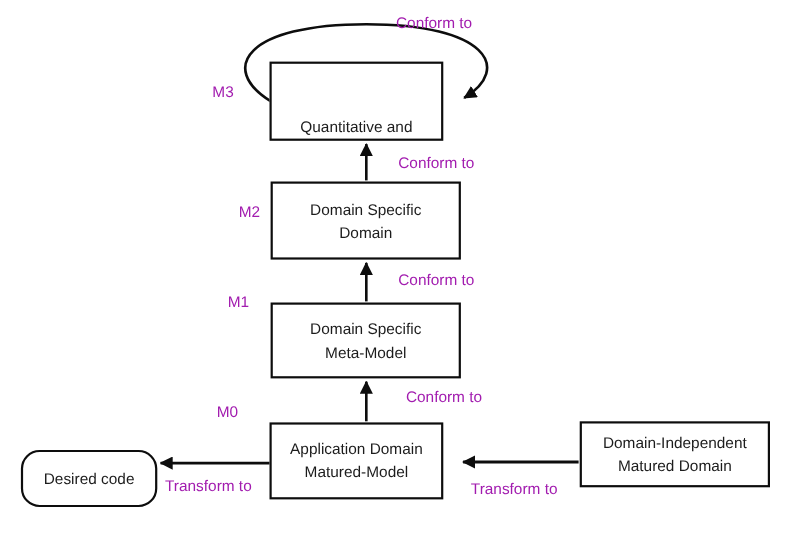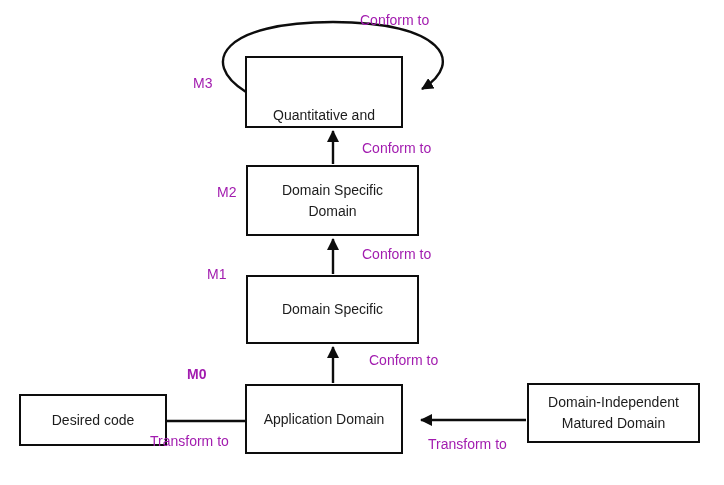--- a/index.html
+++ b/index.html
@@ -43,27 +43,27 @@
     font-size: 14px;
     line-height: 16px;
     white-space: nowrap;
     color: #a21caf;
   }
   
   #box-m3 { left: 245px; top: 56px;  width: 158px; height: 72px; justify-content: flex-end; }
   #box-m2 { left: 246px; top: 165px; width: 173px; height: 71px; }
   #box-m1 { left: 246px; top: 275px; width: 173px; height: 69px; }
   #box-m0 { left: 245px; top: 384px; width: 158px; height: 70px; }
-  #box-desired { left: 19px;  top: 394px; width: 148px; height: 52px; }
+  #box-desired { left: 19px;  top: 409px; width: 124px; height: 52px; border-radius: 17px; }
   #box-domind  { left: 527px; top: 383px; width: 173px; height: 60px; }
   
   #lab-m3 { left: 193px; top: 75px; }
   #lab-m2 { left: 197px; top: 184px; margin-left: 20px; }
   #lab-m1 { left: 196px; top: 266px; margin-left: 11px; }
-  #lab-m0 { left: 187px; top: 366px; font-weight: bold; }
+  #lab-m0 { left: 197px; top: 366px; }
   
   #lab-conform-top   { left: 360px; top: 12px; }
   #lab-conform-m2m3  { left: 362px; top: 140px; }
   #lab-conform-m1m2  { left: 362px; top: 246px; }
   #lab-conform-m0m1  { left: 369px; top: 352px; }
   #lab-transform-left  { left: 150px; top: 433px; }
   #lab-transform-right { left: 428px; top: 436px; }
 </style>
 </head>
 <body>
@@ -91,24 +91,26 @@
     <span>Quantitative and</span>
   </div>
 
   <div class="box" id="box-m2">
     <span>Domain Specific</span>
     <span>Domain</span>
   </div>
 
   <div class="box" id="box-m1">
     <span>Domain Specific</span>
+    <span>Meta-Model</span>
   </div>
 
   <div class="box" id="box-m0">
     <span>Application Domain</span>
+    <span>Matured-Model</span>
   </div>
 
   <div class="box" id="box-desired">
     <span>Desired code</span>
   </div>
 
   <div class="box" id="box-domind">
     <span>Domain-Independent</span>
     <span>Matured Domain</span>
   </div>

